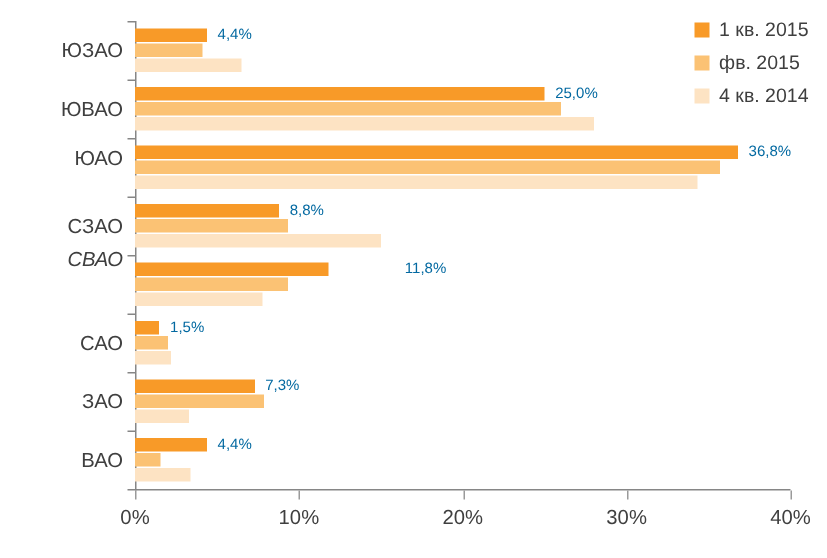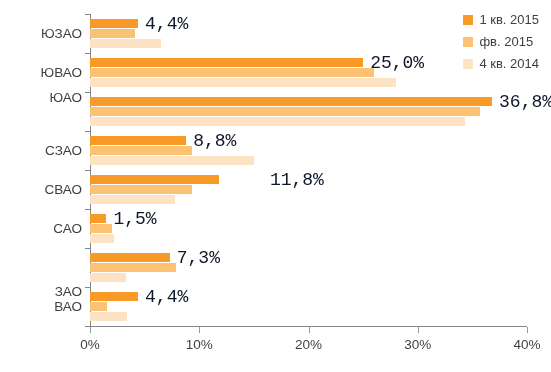--- a/index.html
+++ b/index.html
@@ -87,25 +87,24 @@
     height: 6px;
     background: #9a9a9a;
   }
   .bar {
     position: absolute;
     left: 0;
     height: 9px;
   }
   .bar-label {
     position: absolute;
-    font-size: 18px;
-    color: #0f172a;
+    font-size: 10px;
+    color: #0369a1;
     white-space: nowrap;
     line-height: 14px;
-    font-family: Liberation Mono, monospace;
   }
 
   
   .cat-label {
     position: absolute;
     right: 0;
     width: 78px;
     text-align: right;
     font-size: 13.5px;
     color: #3f3f3f;
@@ -143,25 +142,25 @@
     </div>
     <div class="legend-item">
       <span class="legend-swatch" style="background: rgb(253, 227, 195);"></span>
       <span class="legend-label">4 кв. 2014</span>
     </div>
   </div>
 
   <div class="cat-labels-wrap" id="cat-labels">
       <div class="cat-label" style="top: 11.5px;">ЮЗАО</div>
       <div class="cat-label" style="top: 50.5px;">ЮВАО</div>
-      <div class="cat-label" style="top: 76px;">ЮАО</div>
+      <div class="cat-label" style="top: 84px;">ЮАО</div>
       <div class="cat-label" style="top: 128.5px;">СЗАО</div>
-      <div class="cat-label" style="top: 168px;">СВАО</div>
+      <div class="cat-label" style="top: 151px; font-style: italic;">СВАО</div>
       <div class="cat-label" style="top: 206.5px;">САО</div>
-      <div class="cat-label" style="top: 245.5px; margin-top: 24px;">ЗАО</div>
+      <div class="cat-label" style="top: 245.5px;">ЗАО</div>
       <div class="cat-label" style="top: 284.5px;">ВАО</div>
     </div>
 
   <div class="axis-y-line"></div>
   <div class="axis-x-line"></div>
 
   <div class="plot-area" id="plot-area">
       <div class="xtick" style="left: 0px;"></div>
       <div class="xtick" style="left: 109.25px;"></div>
       <div class="xtick" style="left: 218.5px;"></div>

